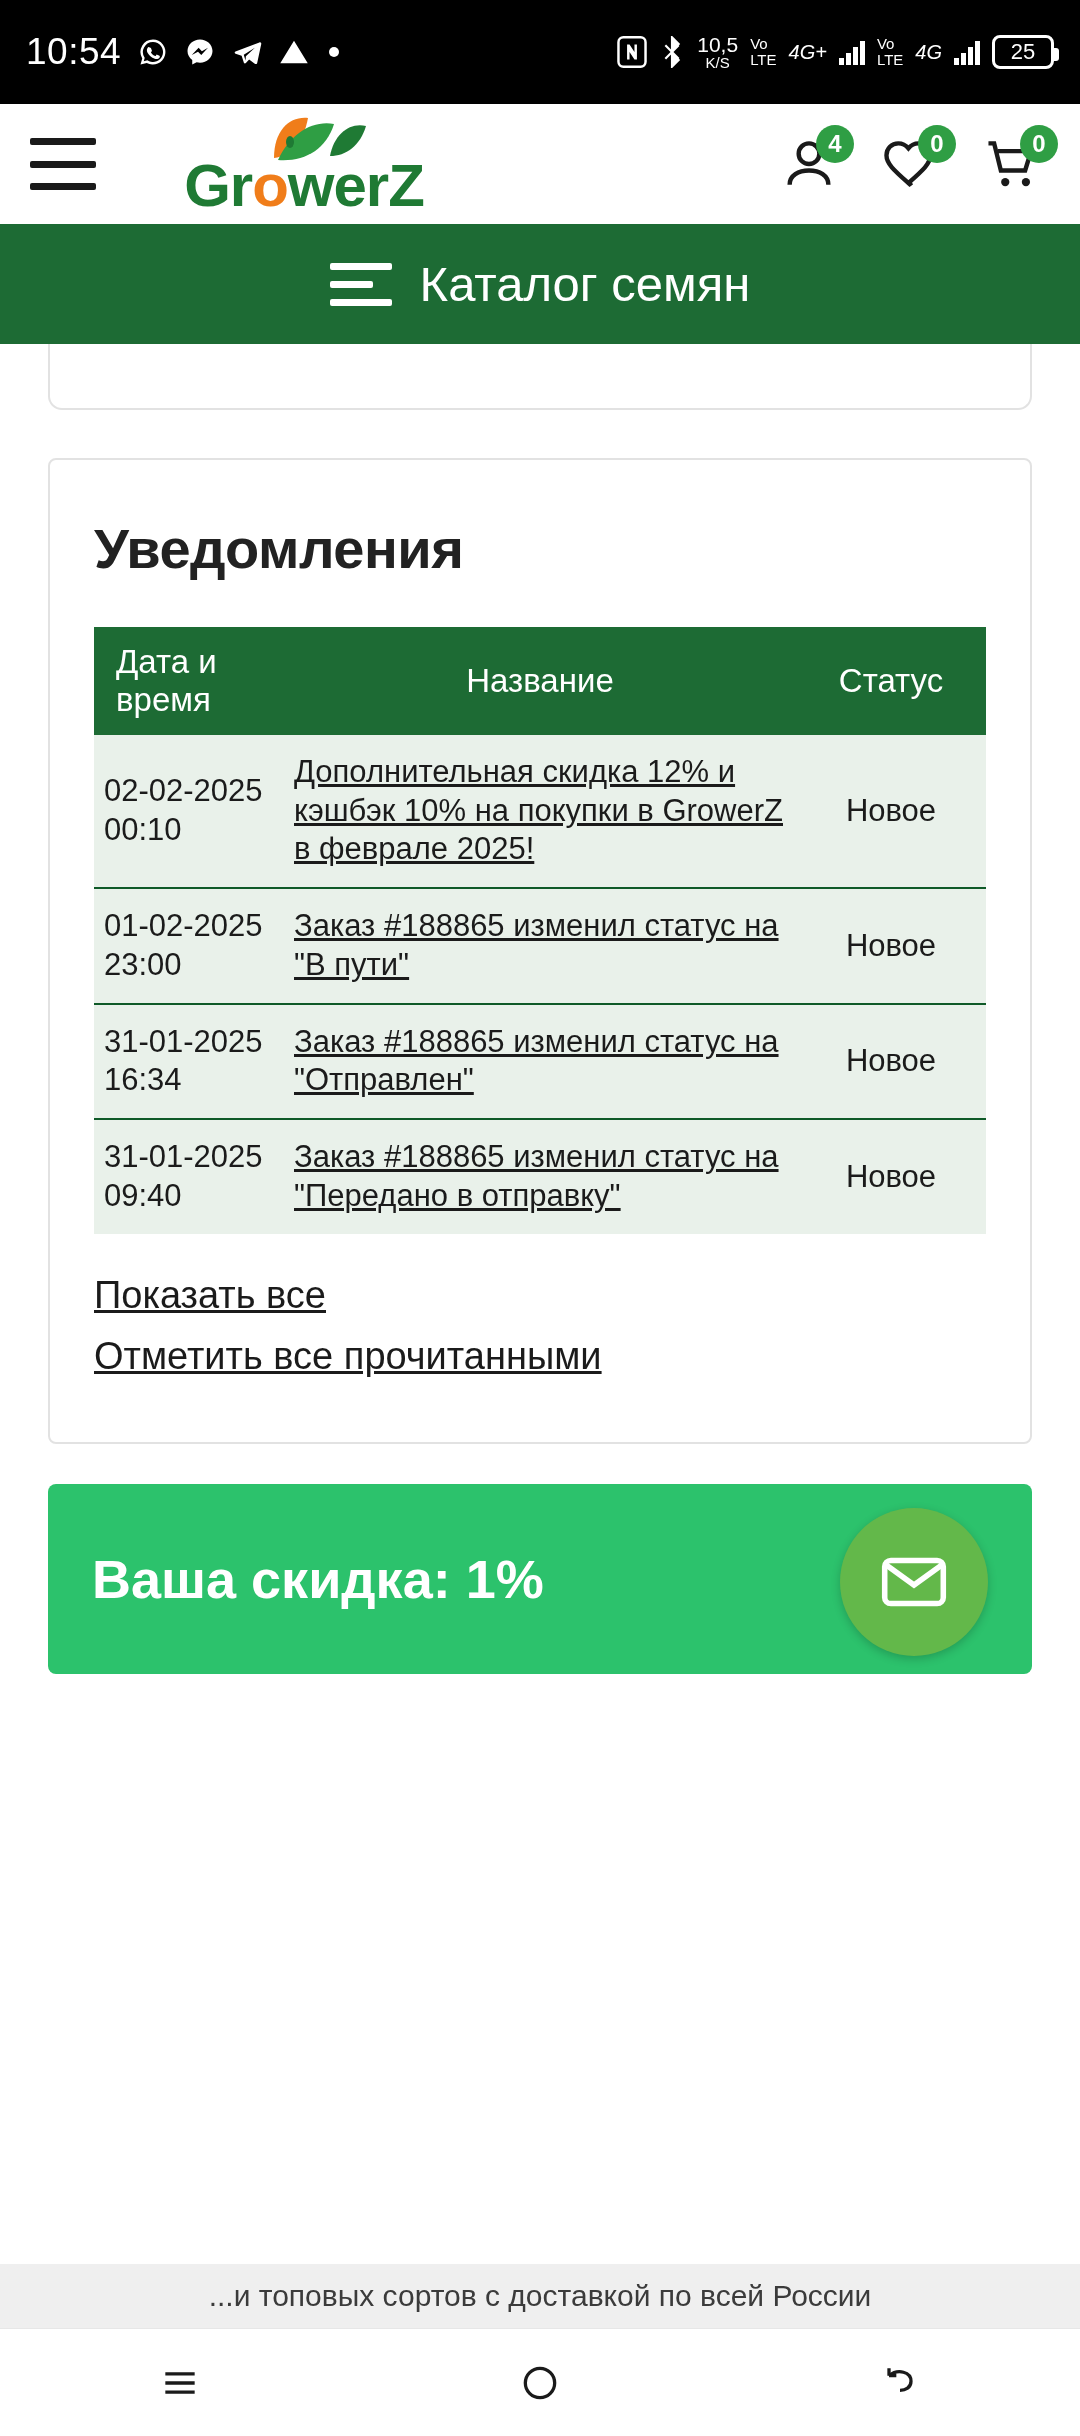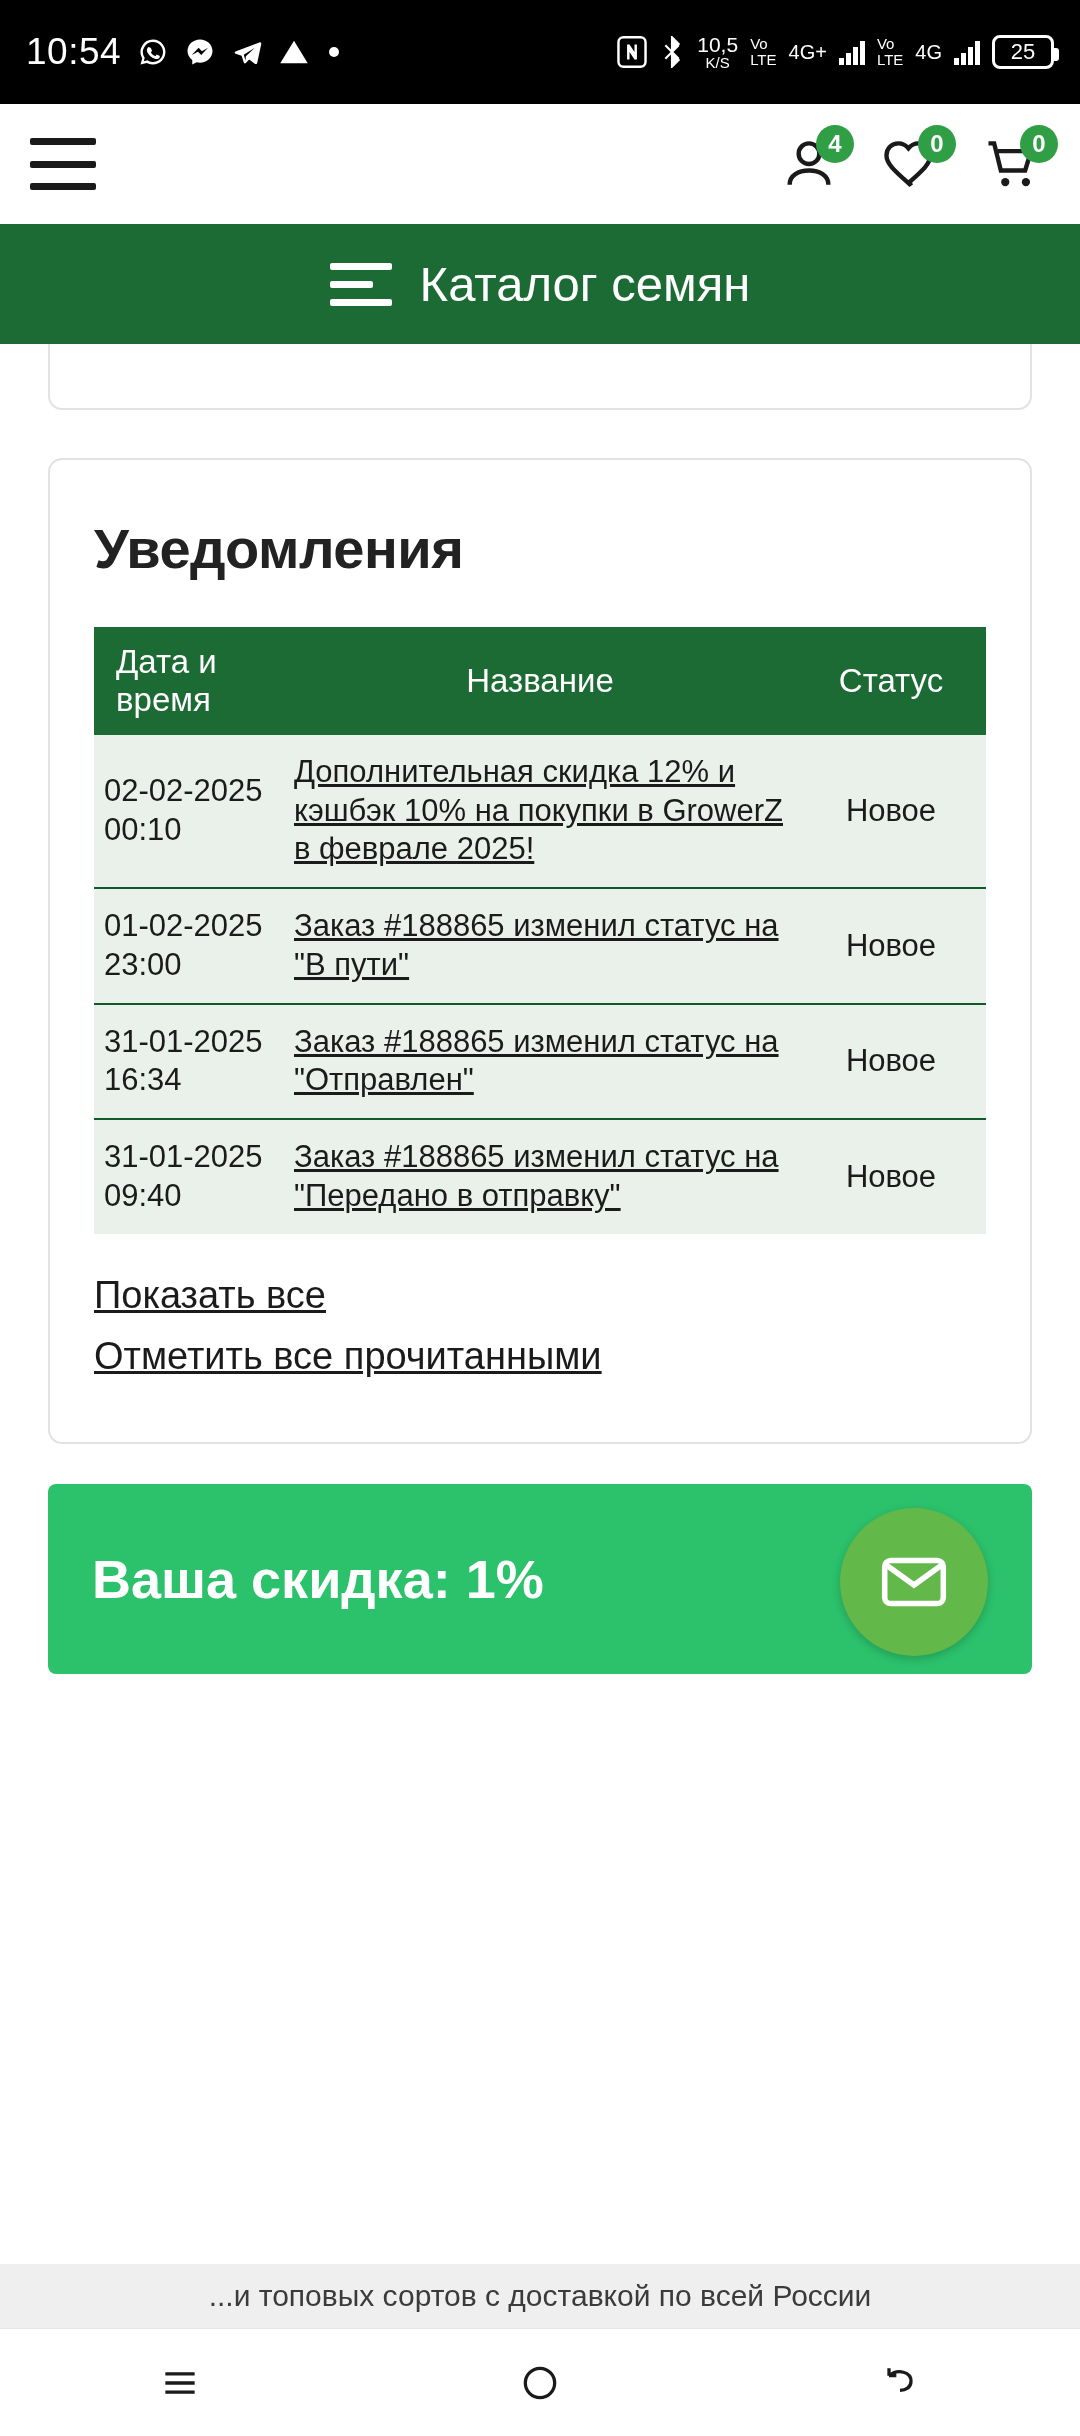--- a/index.html
+++ b/index.html
@@ -23,21 +23,21 @@
   .sb-left { display: flex; align-items: center; gap: 17px; }
   .sb-clock { font-size: 37px; letter-spacing: 0.5px; }
   .sb-ic { display: inline-flex; align-items: center; justify-content: center; }
   .sb-right { display: flex; align-items: center; gap: 12px; }
   .netspeed { text-align: center; line-height: 1.0; }
   .netspeed .n1 { font-size: 21px; display:block; }
   .netspeed .n2 { font-size: 15px; display:block; }
   .volte { line-height:1.05; font-size: 15px; }
   .volte .v1 { display:block; }
   .volte .v2 { display:block; }
-  .g4 { font-size: 20px; line-height: 1; }
+  .g4 { font-size: 20px; line-height: 1; font-style: italic; }
   .bars { display:flex; align-items:flex-end; gap:2px; height: 26px; }
   .bars i { width: 5px; background:#fff; display:block; }
   .bars i:nth-child(1){height:7px;}
   .bars i:nth-child(2){height:12px;}
   .bars i:nth-child(3){height:18px;}
   .bars i:nth-child(4){height:24px;}
   .battery {
     border: 3px solid #ffffff; border-radius: 8px;
     width: 62px; height: 34px;
     display:flex; align-items:center; justify-content:center;
@@ -93,21 +93,21 @@
 
   
   .content { background:#fff; padding: 0 48px; }
   .card-top {
     border:2px solid #e2e2e2; border-radius: 14px;
     height: 66px; margin-top: 0;
     border-top: none;
     border-radius: 0 0 14px 14px;
   }
   .card {
-    border:2px solid #e2e2e2; border-radius: 14px;
+    border:2px solid #e2e2e2; border-radius: 8px;
     margin-top: 48px; padding: 56px 44px 46px 44px;
   }
   .card h2 {
     font-size: 56px; font-weight: 700; color:#222;
     margin-bottom: 46px; letter-spacing: -0.5px;
   }
 
   table.notif { width: 100%; border-collapse: collapse; }
   table.notif thead th {
     background:#1d6b34; color:#fff; font-weight:400;
@@ -243,20 +243,35 @@
   </div>
 </div>
 
 <div class="header">
   <div class="burger">
     <span></span>
       <span></span>
       <span></span>
   </div>
 
+  <div class="logo">
+    <div class="leaf-wrap">
+      <svg width="200" height="52" viewBox="0 0 200 52">
+        <path d="M70 46 C70 18, 86 4, 104 6 C100 28, 88 44, 70 46 Z" fill="#f07d1a"></path>
+        <path d="M74 48 C86 22, 108 8, 130 12 C122 38, 100 50, 74 48 Z" fill="#2f9e44"></path>
+        <path d="M126 44 C130 22, 146 10, 162 14 C156 34, 142 44, 126 44 Z" fill="#1f7a34"></path>
+        <ellipse cx="86" cy="30" rx="4" ry="6" fill="#1f7a34"></ellipse>
+      </svg>
+    </div>
+    <div class="logo-text">
+      <span>Gr</span>
+        <span class="o">o</span>
+        <span class="z">werZ</span>
+    </div>
+  </div>
 
   <div class="header-icons">
     <div class="hicon">
       <svg width="62" height="62" viewBox="0 0 24 24">
           <path fill="none" stroke="#1a1a1a" stroke-width="1.7" d="M12 12a4 4 0 100-8 4 4 0 000 8zM4.5 20c0-3.6 3.4-5.5 7.5-5.5s7.5 1.9 7.5 5.5"></path>
         </svg>
       <span class="badge">4</span>
     </div>
     <div class="hicon">
       <svg width="62" height="62" viewBox="0 0 24 24">

